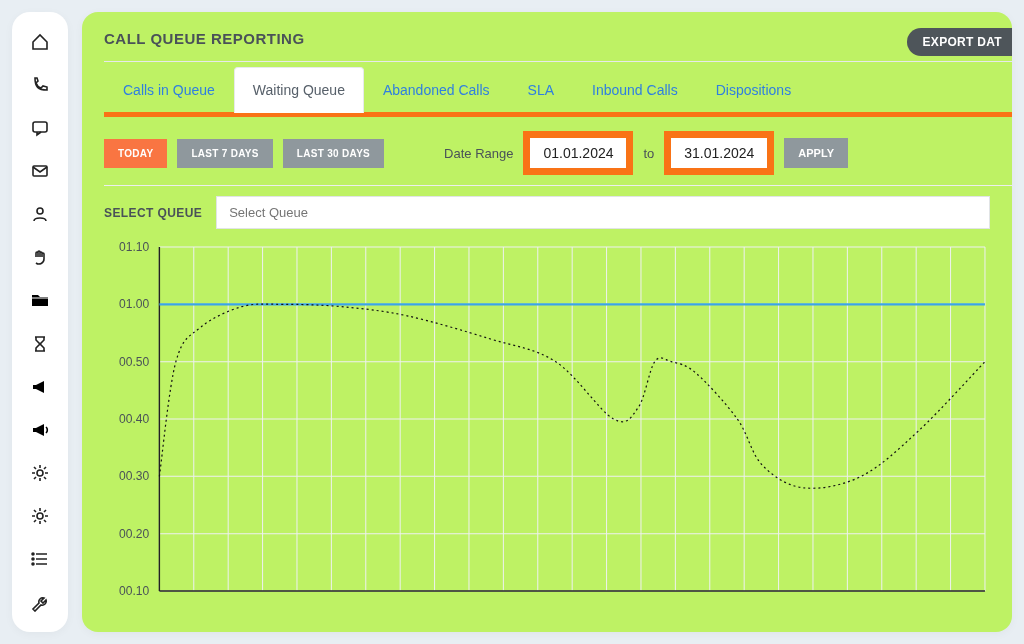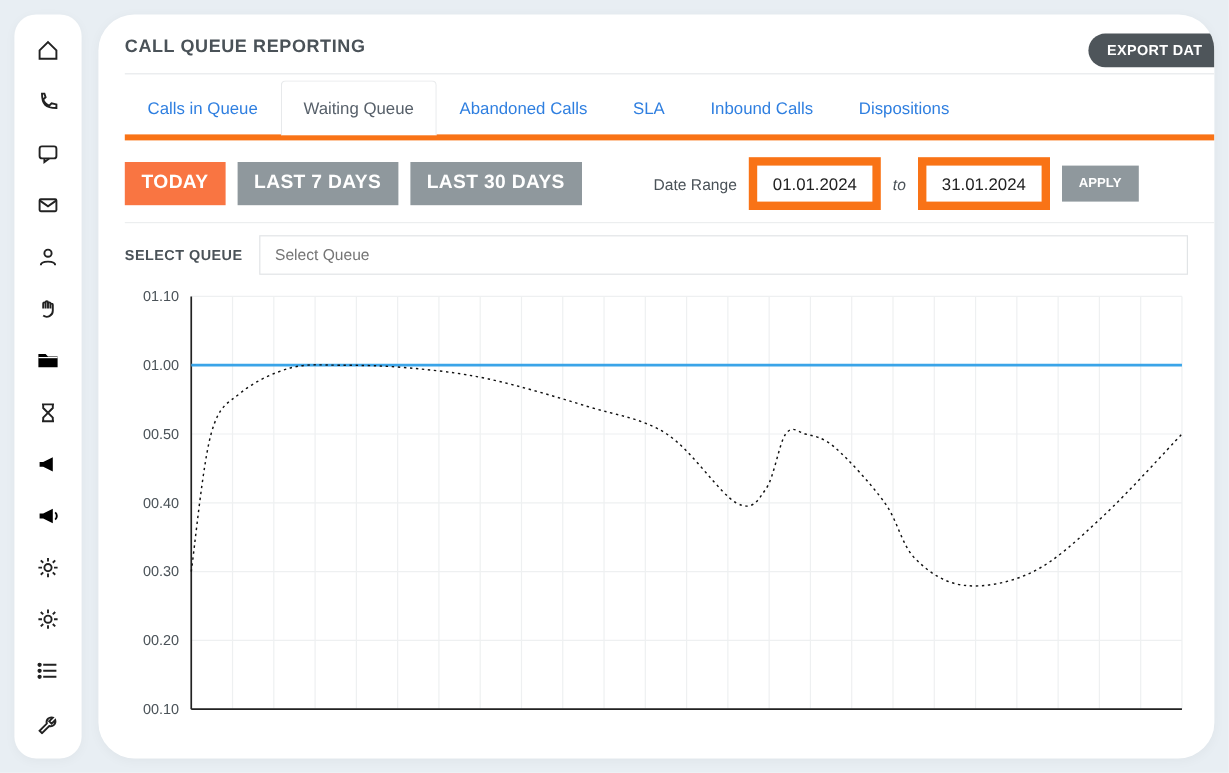--- a/index.html
+++ b/index.html
@@ -19,21 +19,21 @@
   }
   .sidebar .nav-item {
     width: 24px; height: 24px; display: flex; align-items: center; justify-content: center;
     color: #222; cursor: pointer;
   }
   .sidebar .nav-item.active { color: #000; }
   .sidebar svg { width: 20px; height: 20px; stroke: currentColor; fill: none; stroke-width: 1.6; }
 
   
   .panel {
-    flex: 1; background: #ffffff; border-radius: 30px; padding: 18px 0 10px 22px;
+    flex: 1; background: #bef264; border-radius: 16px; padding: 18px 0 10px 22px;
     box-shadow: 0 2px 10px rgba(0,0,0,0.04);
     position: relative; overflow: hidden;
   }
 
   .header { display: flex; align-items: center; justify-content: space-between; padding-right: 0; }
   .title { color:#4a5258; font-weight:700; letter-spacing:.5px; font-size:15px; }
   .export-btn {
     background:#4e555a; color:#fff; border:none; border-radius:16px 0 0 16px;
     padding:7px 10px 7px 16px; font-size:12px; font-weight:700; letter-spacing:.3px; cursor:pointer;
     position: absolute; right: 0; top: 16px;
@@ -48,29 +48,29 @@
     position: relative; top: 1px;
   }
   .tab.active {
     color:#57606a; background:#fff; border:1px solid #e7e9eb; border-bottom-color:#fff;
     border-radius:4px 4px 0 0;
   }
 
   
   .filters { display:flex; align-items:center; gap:10px; margin:14px 0 10px 0; padding-right:22px; }
   .pill {
-    background:#8f989d; color:#fff; border:none; font-size:16px; font-weight:600;
+    background:#8f989d; color:#fff; border:none; font-size:10px; font-weight:600;
     padding:9px 14px; cursor:pointer; letter-spacing:.3px;
   }
   .pill.active { background:#f97542; }
   .range-label { color:#4a5258; font-size:13px; margin-left:auto-skip; }
   .date-input {
     border:7px solid #f97316; background:#fff; color:#222; font-size:14px; padding:7px 12px; width:110px; text-align:center;
   }
-  .to { color:#4a5258; font-size:13px;font-style:italic; }
+  .to { color:#4a5258; font-size:13px; }
   .apply-btn { background:#8f989d; color:#fff; border:none; font-size:11px; font-weight:700; padding:9px 14px; cursor:pointer; }
 
   .hr2 { height:1px; background:#eceeef; margin:4px 0 10px 0; }
 
   
   .queue-row { display:flex; align-items:center; gap:14px; padding-right:22px; }
   .queue-label { color:#4a5258; font-weight:700; font-size:12px; letter-spacing:.4px; }
   .queue-select {
     flex:1; border:1px solid #e1e4e6; background:#fff; color:#9aa3a8; font-size:13px;
     padding:8px 12px;

